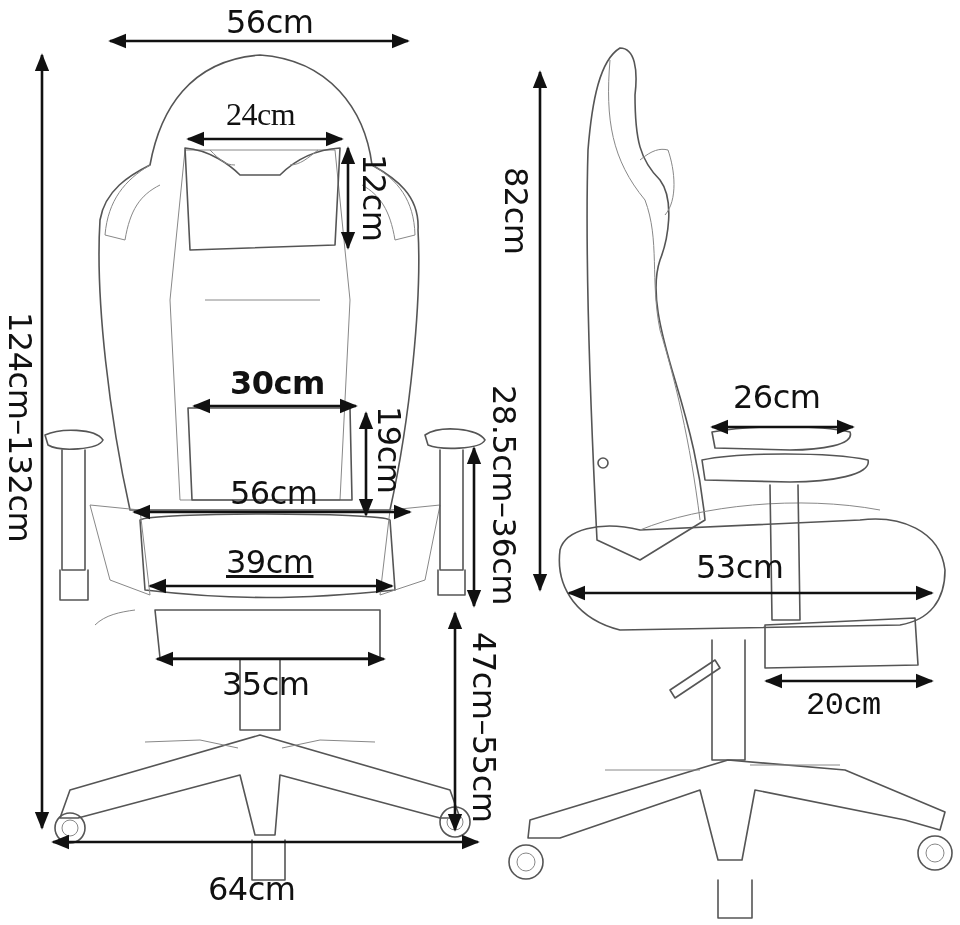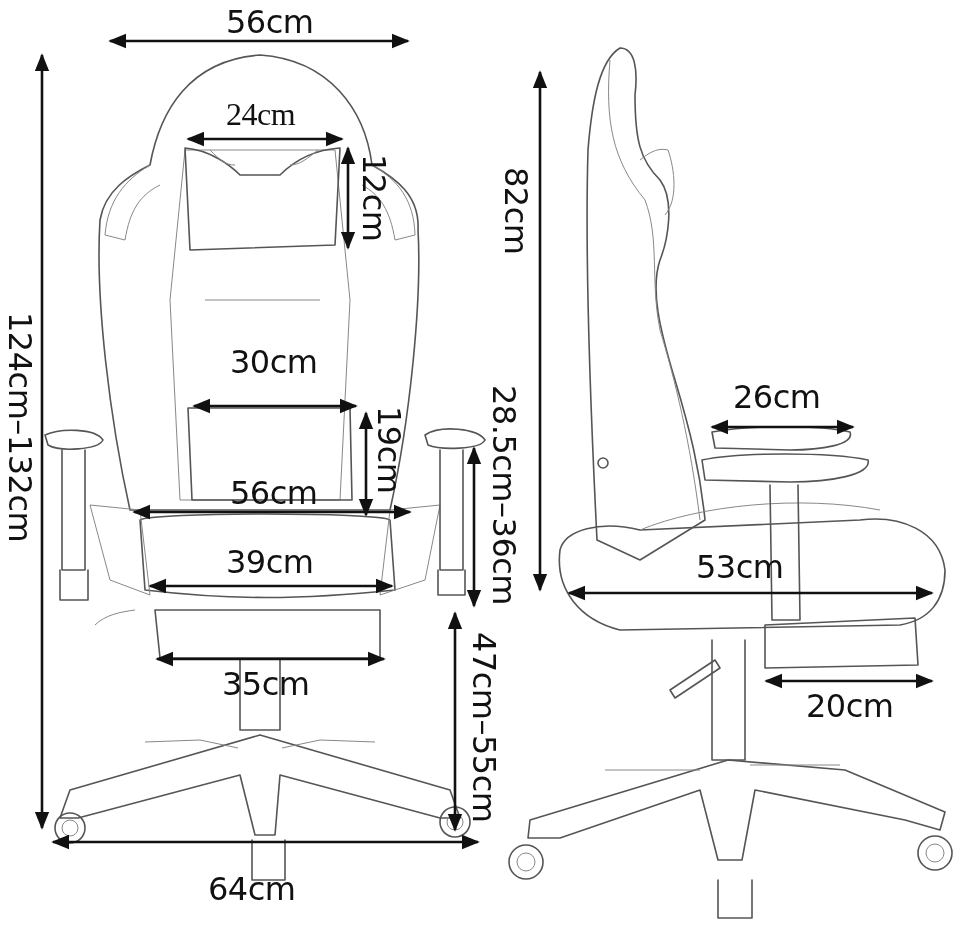--- a/index.html
+++ b/index.html
@@ -109,26 +109,26 @@
     <line class="dim" x1="540" y1="72" x2="540" y2="590" marker-start="url(#ah)" marker-end="url(#ah)"></line>
     <line class="dim" x1="712" y1="427" x2="853" y2="427" marker-start="url(#ah)" marker-end="url(#ah)"></line>
     <line class="dim" x1="569" y1="593" x2="932" y2="593" marker-start="url(#ah)" marker-end="url(#ah)"></line>
     <line class="dim" x1="766" y1="681" x2="932" y2="681" marker-start="url(#ah)" marker-end="url(#ah)"></line>
   </g>
 </svg>
 
 <div class="lbl" style="left:226px;top:6px;">56cm</div>
 <div class="lbl" style="left:226px;top:98px;font-family:Liberation Serif, serif;">24cm</div>
 <div class="lbl vert" style="left:390px;top:154px;">12cm</div>
-<div class="lbl" style="left:230px;top:346px;">30cm</div>
+<div class="lbl" style="left:230px;top:367px;font-weight:bold;">30cm</div>
 <div class="lbl vert" style="left:405px;top:406px;">19cm</div>
 <div class="lbl" style="left:230px;top:477px;">56cm</div>
-<div class="lbl" style="left:226px;top:546px;">39cm</div>
+<div class="lbl" style="left:226px;top:546px;text-decoration:underline;">39cm</div>
 <div class="lbl" style="left:222px;top:668px;text-align:right;">35cm</div>
 <div class="lbl vert" style="left:36px;top:312px;">124cm–132cm</div>
 <div class="lbl vert" style="left:520px;top:385px;">28.5cm–36cm</div>
 <div class="lbl vert" style="left:500px;top:632px;">47cm–55cm</div>
 <div class="lbl" style="left:208px;top:873px;">64cm</div>
 
 <div class="lbl vert" style="left:532px;top:167px;">82cm</div>
 <div class="lbl" style="left:733px;top:381px;">26cm</div>
 <div class="lbl" style="left:696px;top:551px;text-align:right;">53cm</div>
-<div class="lbl" style="left:806px;top:690px;">20cm</div>
+<div class="lbl" style="left:806px;top:690px;font-family:Liberation Mono, monospace;">20cm</div>
 
 </body></html>

